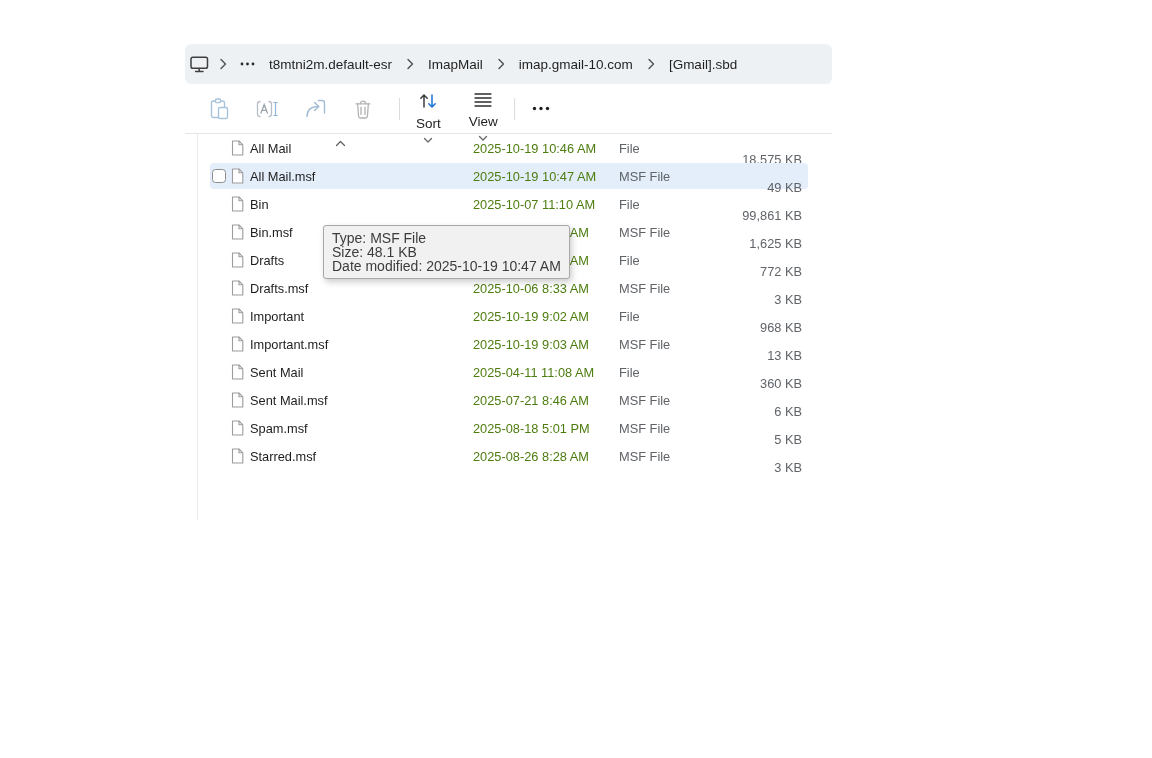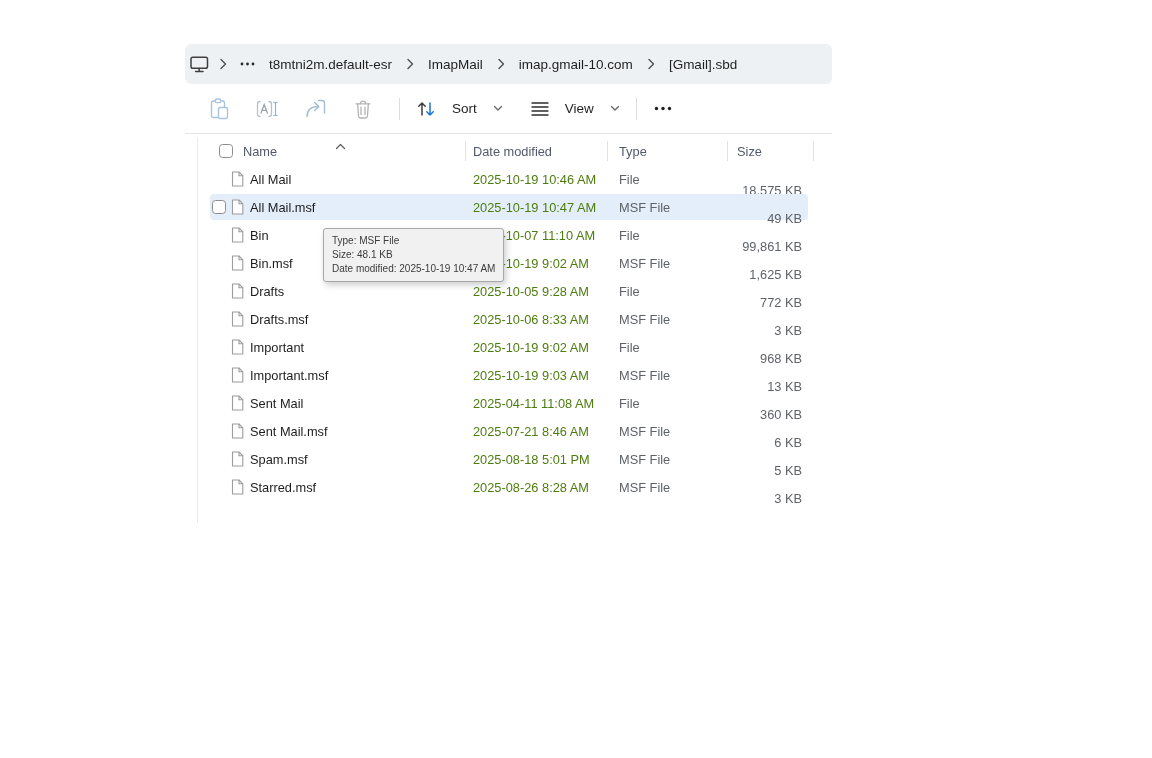--- a/index.html
+++ b/index.html
@@ -22,22 +22,22 @@
   .crumb{display:flex;align-items:center;padding:0 8px;height:28px;border-radius:4px;cursor:default;white-space:nowrap;}
   .bc-sep{display:flex;align-items:center;margin:0 6px;}
   .bc-icon-btn{display:flex;align-items:center;justify-content:center;width:28px;height:28px;border-radius:4px;}
 
   
   .toolbar{height:50px;display:flex;align-items:center;border-bottom:1px solid var(--toolbar-border);
     background:#fff;padding-left:14px;}
   .tbtn{width:40px;height:34px;display:flex;align-items:center;justify-content:center;
     margin-right:8px;border-radius:4px;}
   .tdivider{width:1px;height:22px;background:#dcdcdc;margin:0 8px;}
-  .tbtn-labeled{display:flex;align-items:center;gap:16px;padding:0 8px;height:34px;
-    border-radius:4px;font-size:13.5px;color:#1f1f1f;white-space:nowrap;}
+  .tbtn-labeled{display:flex;align-items:center;gap:6px;padding:0 8px;height:34px;
+    border-radius:4px;font-size:13.5px;color:#1f1f1f;white-space:nowrap;flex-direction:column;}
   .tbtn-view{margin-left:12px;text-align:right;}
   .tbtn-more{width:36px;height:34px;display:flex;align-items:center;justify-content:center;border-radius:4px;}
 
   
   .content{position:relative;font-size:12.8px;}
   .v-line-left{position:absolute;left:12px;top:0;width:1px;height:386px;background:#ebebeb;}
   .sort-caret{position:absolute;left:150px;top:1px;}
   .header-row{position:relative;height:28px;margin-top:3px;color:#52596a;}
   .header-row .hcb{position:absolute;left:34px;top:7px;line-height:0;}
   .hcell{position:absolute;top:7px;white-space:nowrap;}
@@ -53,21 +53,21 @@
   .row .ficon{position:absolute;left:46px;top:6px;line-height:0;}
   .row .c{position:absolute;top:7px;white-space:nowrap;}
   .row .name{left:65px;color:#1d1d1d;}
   .row .date{left:288px;color:#4d7c0f;}
   .row .type{left:434px;color:#5f6368;}
   .row .size{left:520px;width:97px;text-align:right;color:#5f6368;margin-top:11px;}
 
   
   .tooltip{position:absolute;left:138px;top:91px;z-index:5;background:var(--tooltip-bg);
     border:1px solid var(--tooltip-border);border-radius:3px;box-shadow:2px 3px 6px rgba(0,0,0,0.2);
-    padding:5px 8px;font-size:10px;line-height:14px;color:#3c3c3c;white-space:nowrap;}
+    padding:5px 8px;font-size:14px;line-height:14px;color:#3c3c3c;white-space:nowrap;}
 </style>
 </head>
 <body>
 
 <div class="screen">
   <div class="window">
 
     <div class="addressbar">
       <span class="bc-icon-btn">
         <span style="line-height:0;">
@@ -196,35 +196,20 @@
     </div>
 
     <div class="content">
       <div class="v-line-left"></div>
       <span class="sort-caret">
         <svg width="11" height="7" viewBox="0 0 11 7" fill="none" stroke="#5c5c5c" stroke-width="1.2" stroke-linecap="round" stroke-linejoin="round">
             <path d="M1.5 5.5 L5.5 1.5 L9.5 5.5"></path>
           </svg>
       </span>
 
-      <div class="header-row">
-        <span class="hcb">
-          <svg width="14" height="14" viewBox="0 0 14 14">
-              <rect x="0.5" y="0.5" width="13" height="13" rx="3" fill="#fff" stroke="#8c8c8c"></rect>
-            </svg>
-        </span>
-        <span class="hcell h-name">Name</span>
-        <span class="hdiv hd1"></span>
-        <span class="hcell h-date">Date modified</span>
-        <span class="hdiv hd2"></span>
-        <span class="hcell h-type">Type</span>
-        <span class="hdiv hd3"></span>
-        <span class="hcell h-size">Size</span>
-        <span class="hdiv hd4"></span>
-      </div>
 
       <div class="rows" id="file-rows">
           <div class="row">
             <span class="ficon"><svg width="13" height="16" viewBox="0 0 13 16">
                 <path d="M1.5 1 H8 L11.8 4.8 V15 H1.5 Z" fill="#fff" stroke="#9c9c9c" stroke-width="1.1" stroke-linejoin="round"></path>
                 <path d="M8 1 V4.8 H11.8" fill="none" stroke="#9c9c9c" stroke-width="1.1"></path>
               </svg></span>
             <span class="c name">All Mail</span>
             <span class="c date">2025-10-19 10:46 AM</span>
             <span class="c type">File</span>

